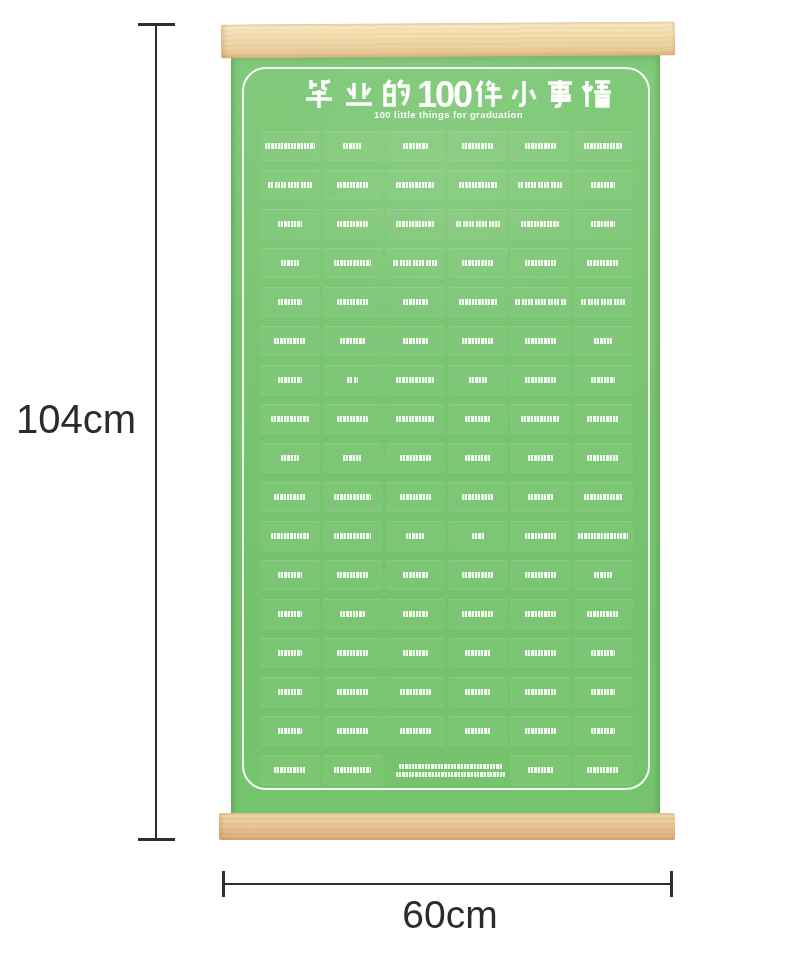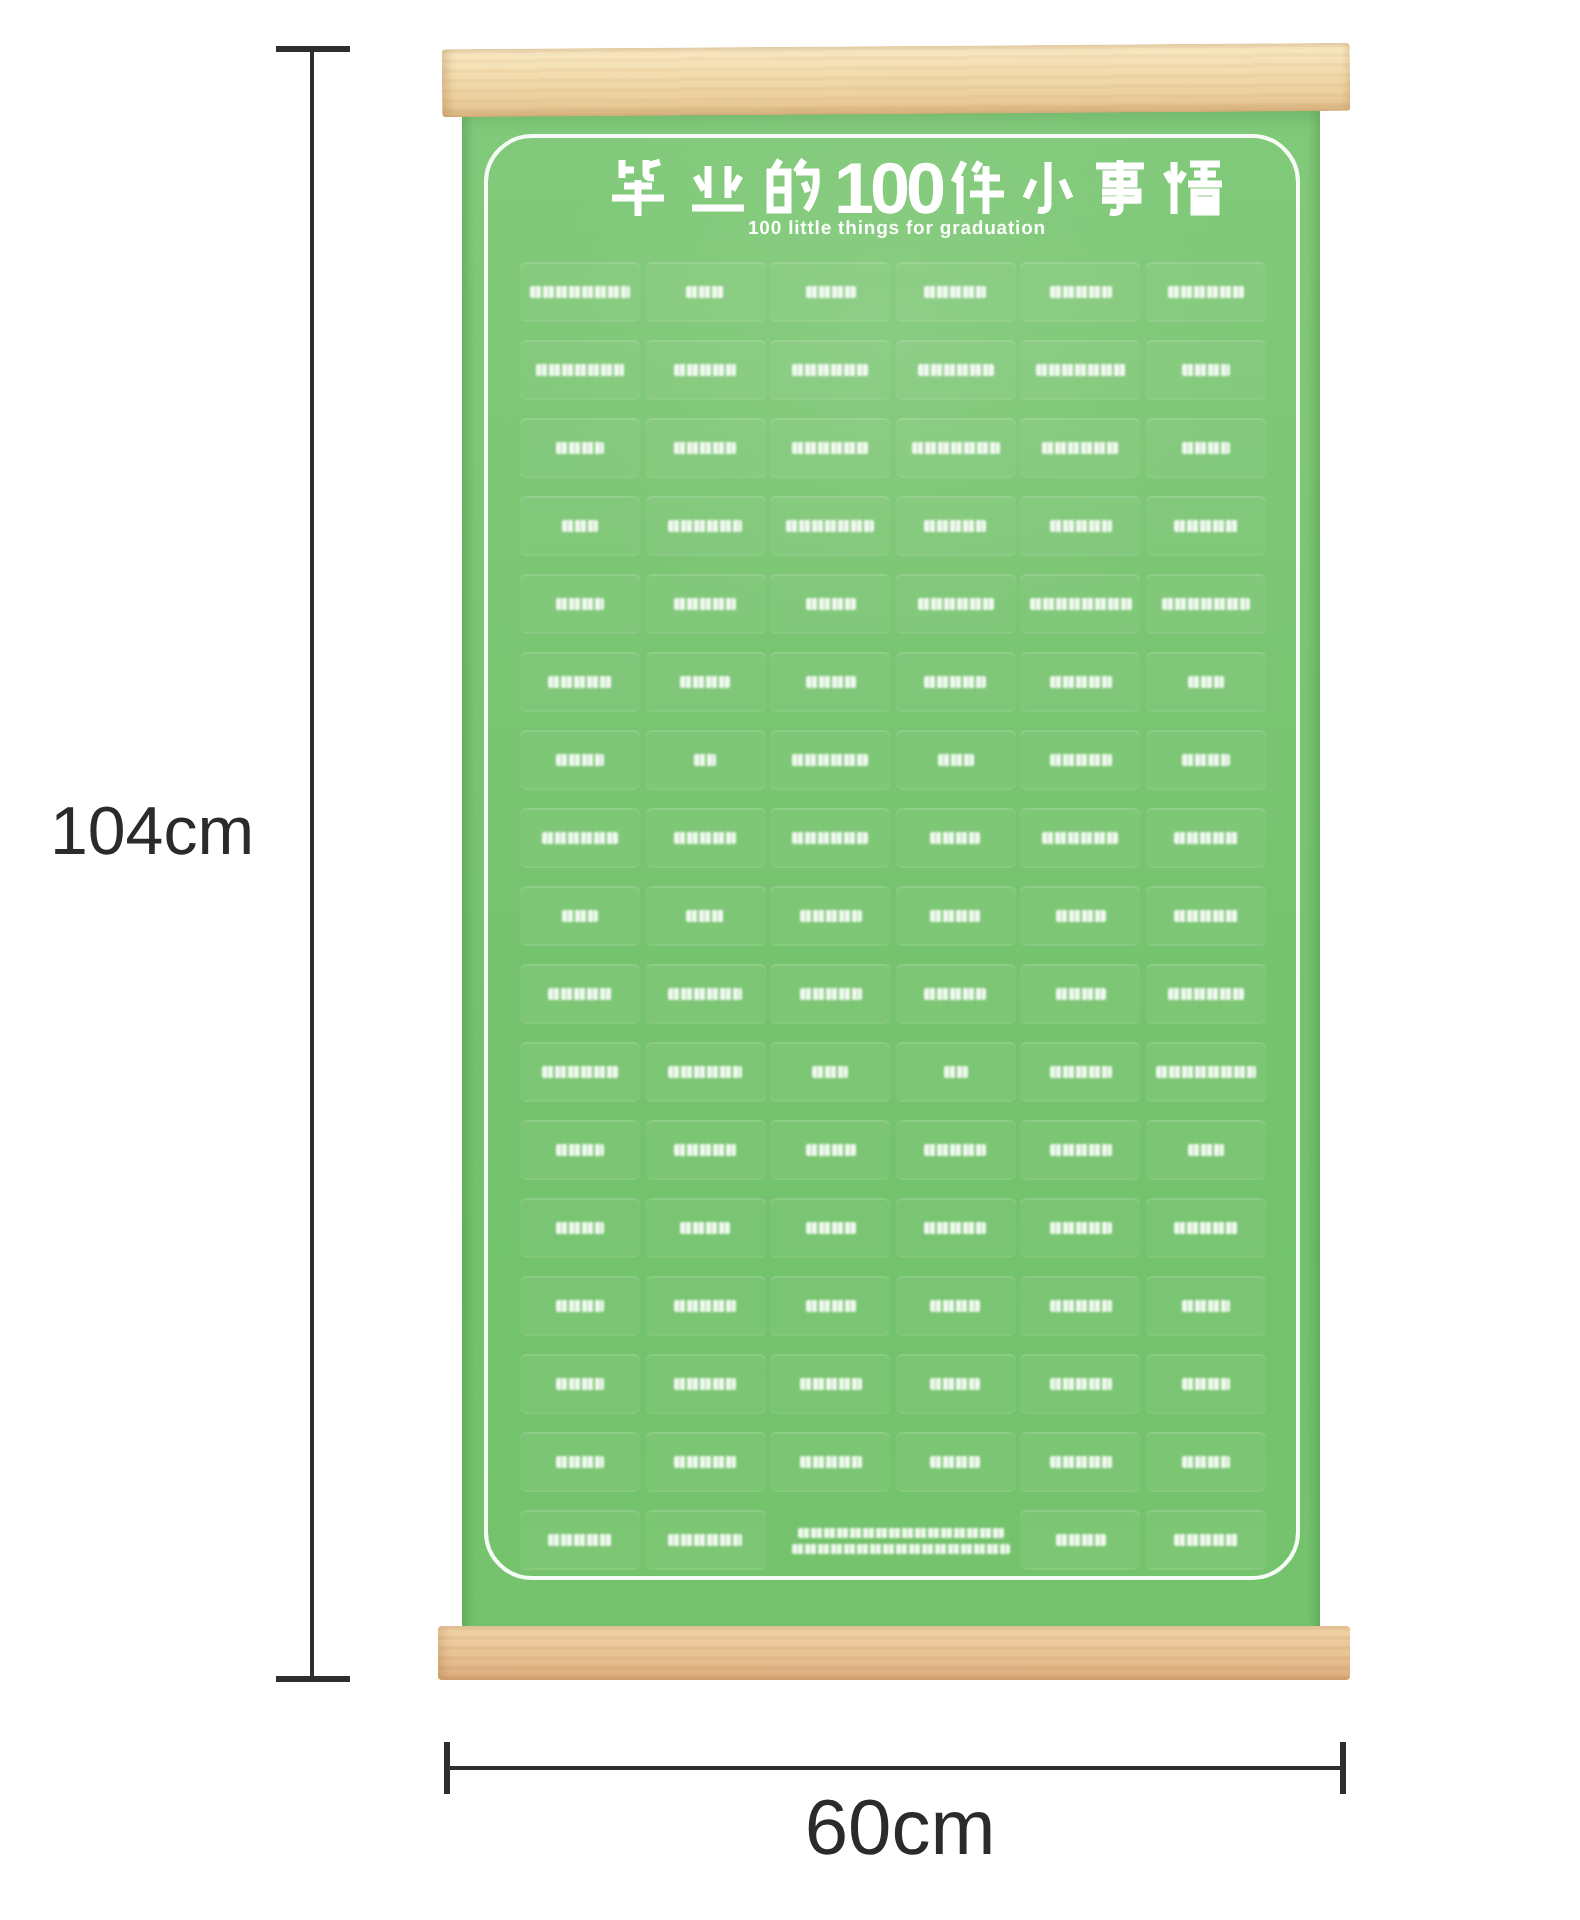--- a/index.html
+++ b/index.html
@@ -14,21 +14,21 @@
 </style></head>
 <body>
 
 <div class="abs" style="left:155px;top:25px;width:2px;height:815px;background:#2e2e2e"></div>
 
 <div class="abs" style="left:138px;top:23px;width:37px;height:3px;background:#2e2e2e"></div>
 
 <div class="abs" style="left:138px;top:838px;width:37px;height:3px;background:#2e2e2e"></div>
 
 <div class="abs" style="left:0px;top:397px;width:152px;text-align:center;
-  font-size:34px;color:#2b2b2b;letter-spacing:0px">104cm</div>
+  font-size:40px;color:#2b2b2b;letter-spacing:0px">104cm</div>
 
 <div class="abs" style="left:223px;top:883px;width:449px;height:2px;background:#2e2e2e"></div>
 
 <div class="abs" style="left:222px;top:871px;width:3px;height:26px;background:#2e2e2e"></div>
 
 <div class="abs" style="left:670px;top:871px;width:3px;height:26px;background:#2e2e2e"></div>
 
 <div class="abs" style="left:350px;top:893px;width:200px;text-align:center;
   font-size:39px;color:#2b2b2b">60cm</div>
 

